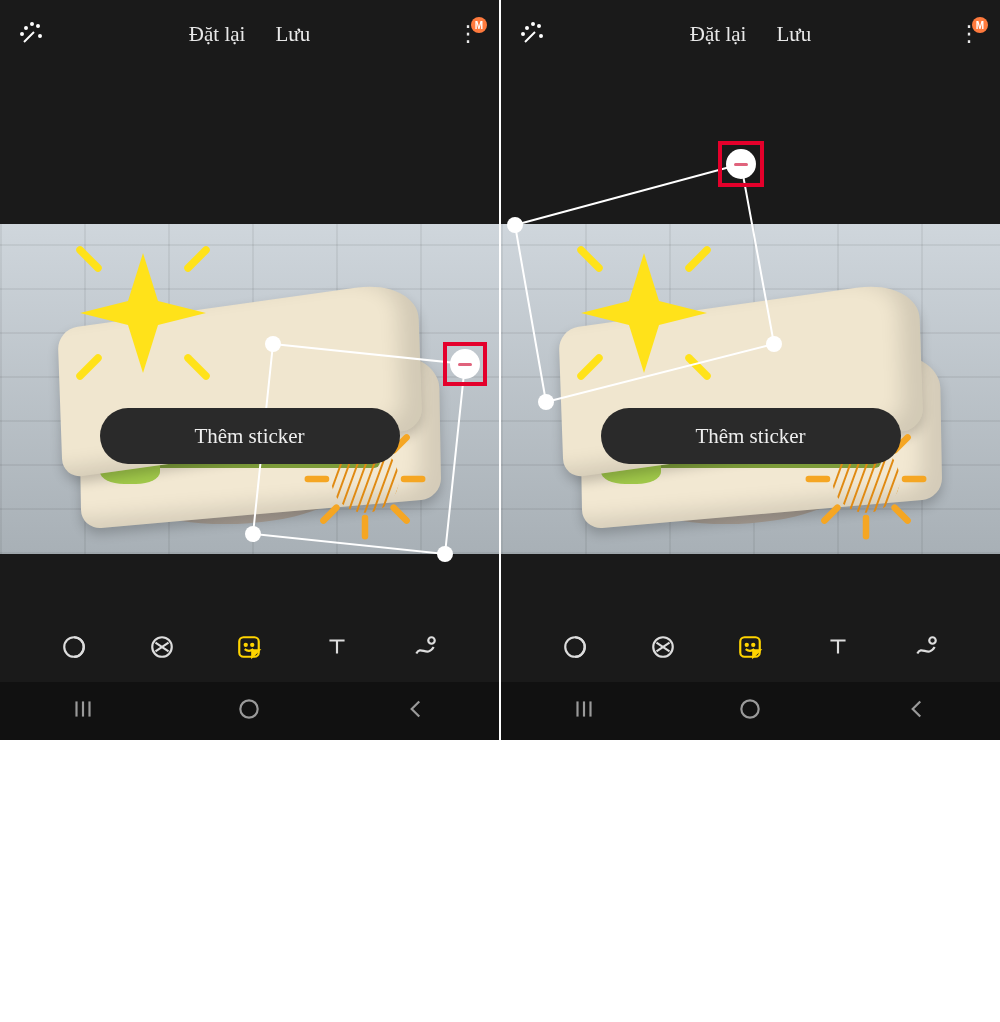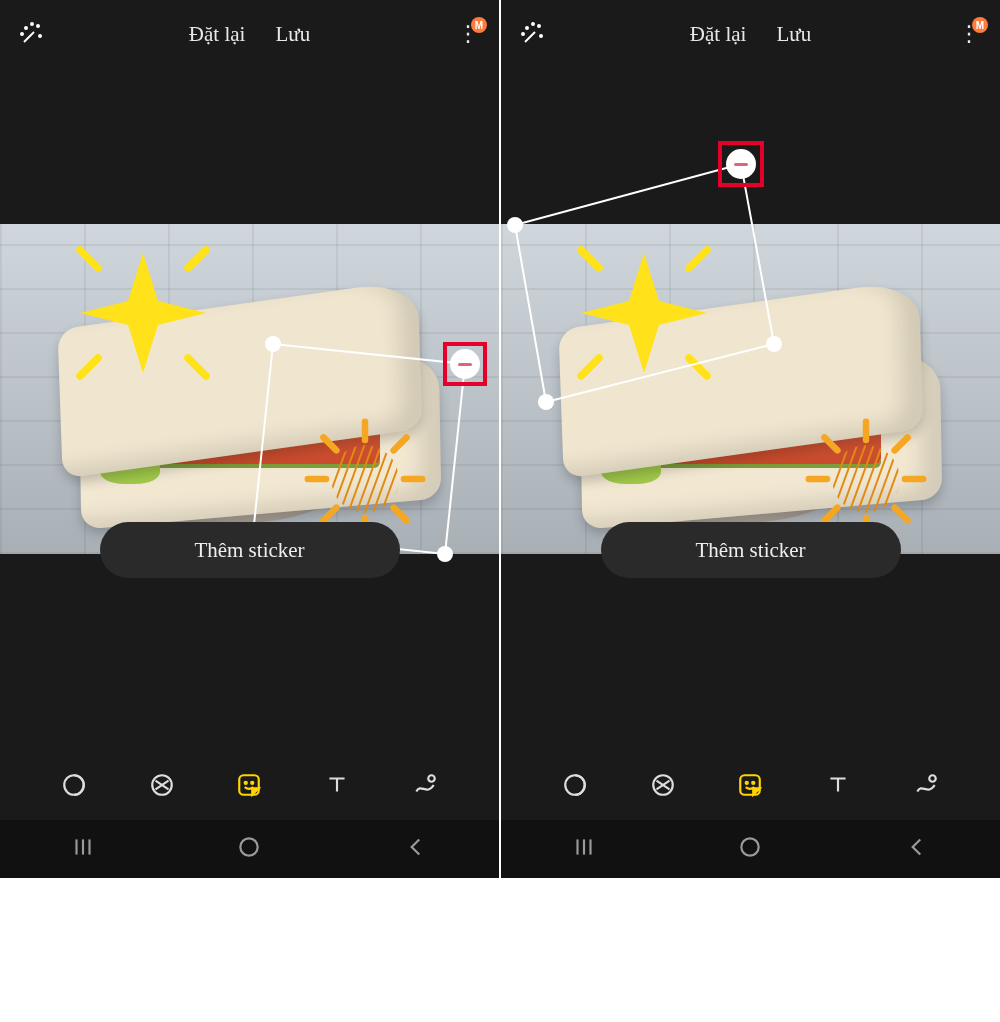--- a/index.html
+++ b/index.html
@@ -5,21 +5,21 @@
   * { box-sizing: border-box; margin: 0; padding: 0; }
   body {
     width: 1000px;
     height: 1022px;
     background: #fff;
     display: flex;
     font-family: -apple-system, sans-serif;
   }
   .panel {
     width: 499px;
-    height: 878px;
+    height: 740px;
     background: #1a1a1a;
     position: relative;
     display: flex;
     flex-direction: column;
   }
   .panel + .panel { margin-left: 2px; }
   .topbar {
     height: 68px;
     display: flex;
     align-items: center;
@@ -114,21 +114,21 @@
   .delete-btn::after {
     content:""; width: 14px; height: 3px; background:#e0637c; border-radius:2px;
   }
   .red-highlight {
     position: absolute;
     border: 4px solid #e4002b;
     transform: translate(-50%,-50%);
   }
   .add-sticker-pill {
     position: absolute; left: 50%; transform: translateX(-50%);
-    bottom: 172px;
+    bottom: 148px;
     width: 300px; height: 56px; border-radius: 28px;
     background: #2a2a2a;
     display: flex; align-items: center; justify-content: center;
     color: #eee; font-size: 21px; font-family: "Comic Sans MS", cursive;
   }
   .toolbar {
     height: 70px;
     display: flex; align-items: center; justify-content: space-around;
     padding: 0 30px;
   }

